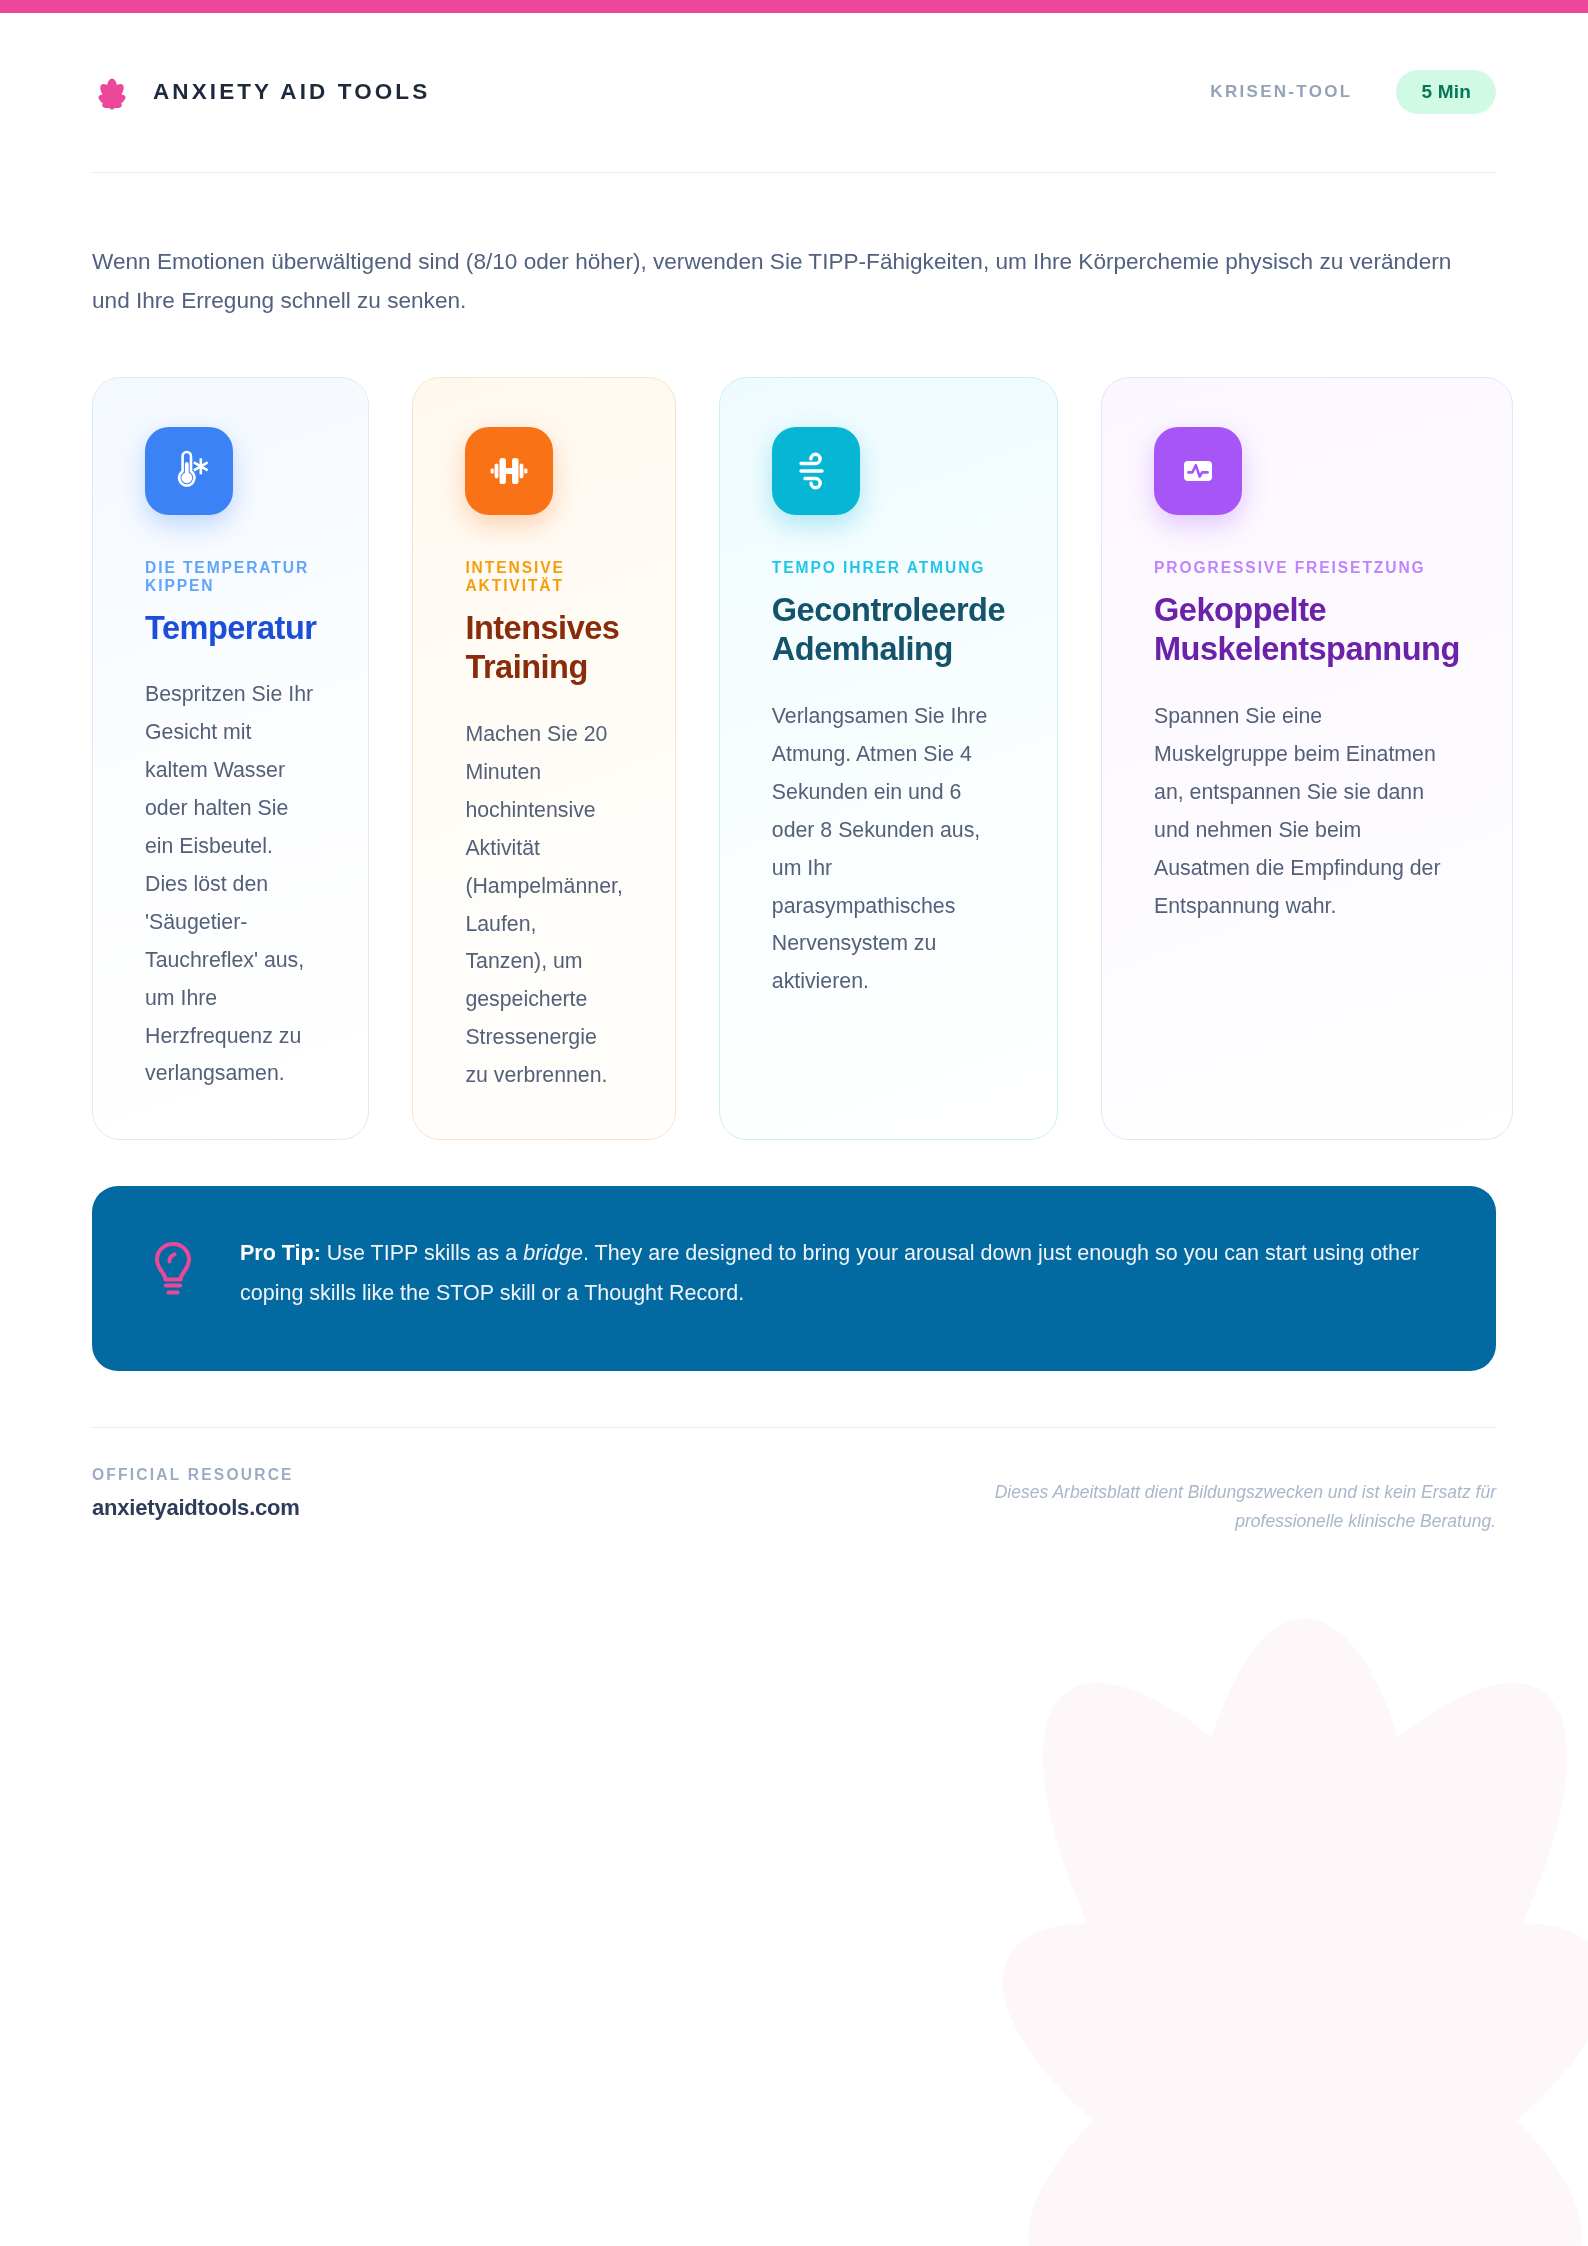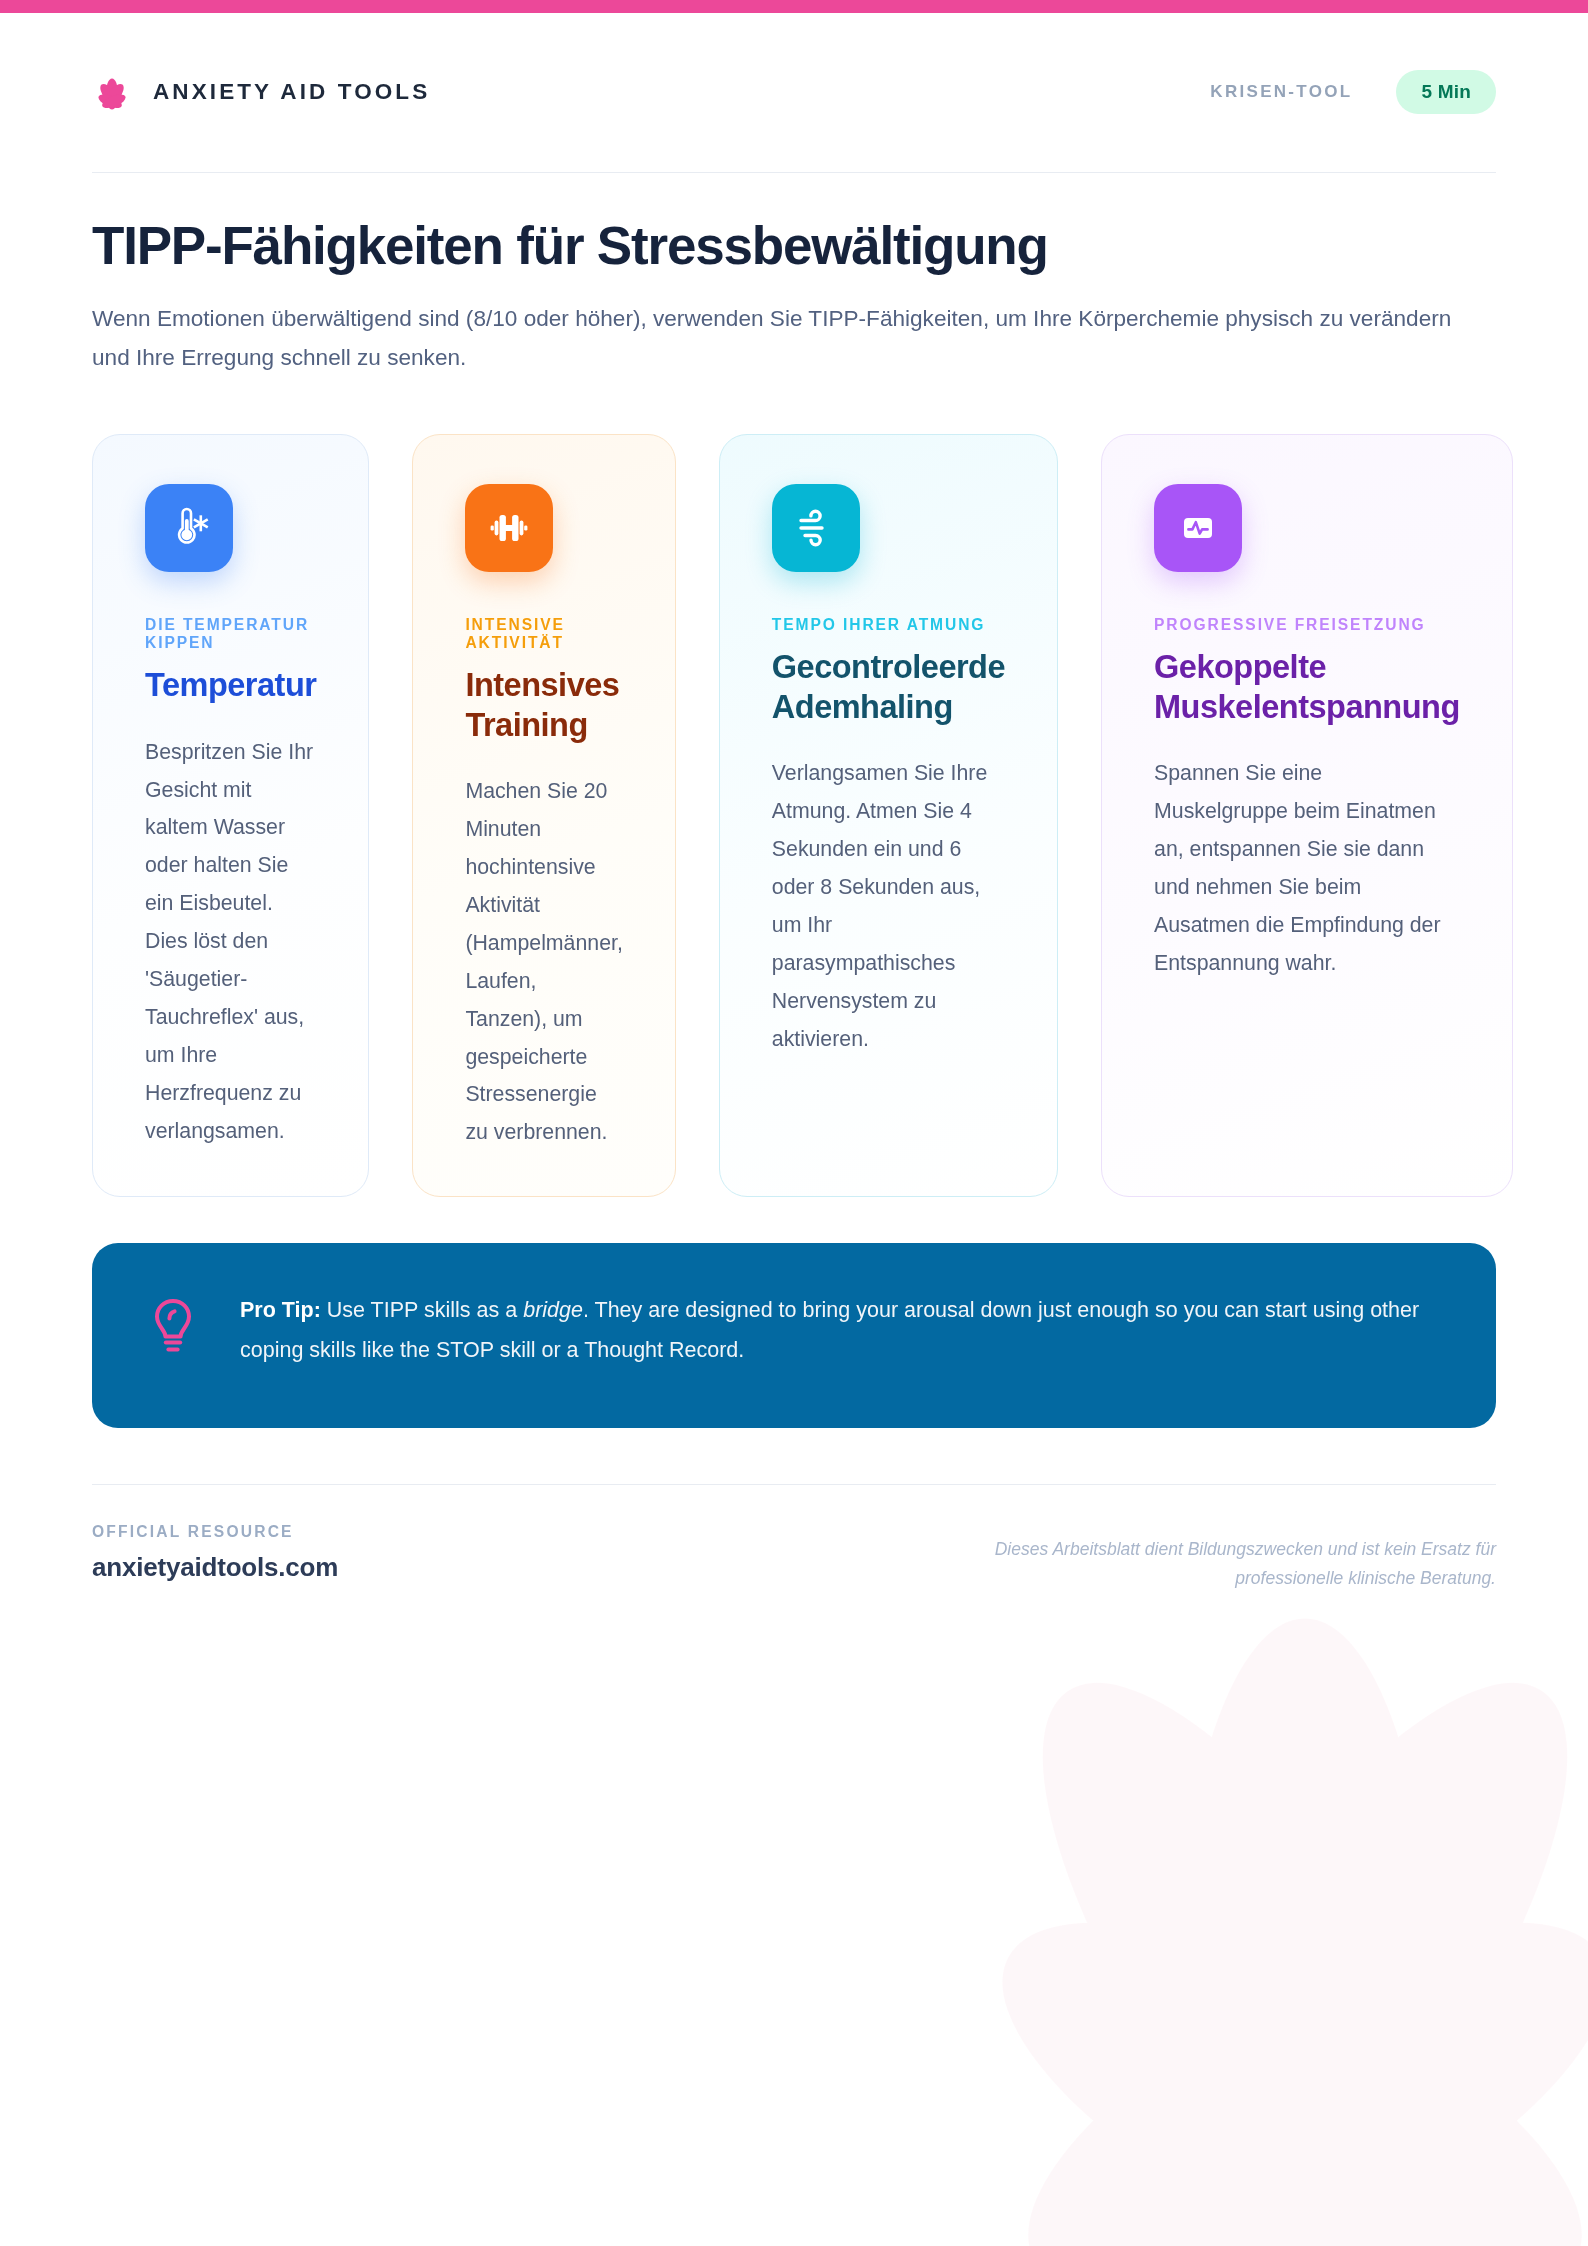--- a/index.html
+++ b/index.html
@@ -224,21 +224,21 @@
     padding-top: 38px;
   }
   .footer-left .f-kicker {
     font-size: 15.6px;
     font-weight: bold;
     letter-spacing: 2.2px;
     color: #9bacc4;
     margin-bottom: 11px;
   }
   .footer-left .f-site {
-    font-size: 26px;
+    font-size: 22px;
     font-weight: bold;
     color: #2d3c58;
     letter-spacing: -0.2px;
   }
   .footer-right {
     text-align: right;
     font-size: 17.5px;
     line-height: 1.65;
     font-style: italic;
     color: #a9b6cb;
@@ -280,21 +280,20 @@
       </div>
       <div class="header-right">
         <div class="tool-kicker">KRISEN-TOOL</div>
         <div class="time-badge">5 Min</div>
       </div>
     </div>
 
     <div class="header-rule"></div>
 
     <div class="title-block">
-      <h1 class="page-title">TIPP-Fähigkeiten für Stressbewältigung</h1>
       <p class="page-subtitle">Wenn Emotionen überwältigend sind (8/10 oder höher), verwenden Sie TIPP-Fähigkeiten, um Ihre Körperchemie physisch zu verändern und Ihre Erregung schnell zu senken.</p>
     </div>
 
     <div class="cards">
 
       <div class="card c-blue">
         <div class="icon-tile tile-blue">
           <svg width="46" height="46" viewBox="0 0 46 46">
             <g fill="#ffffff">
               <path d="M16.6 8.2c0-2.3 1.9-4.2 4.2-4.2s4.2 1.9 4.2 4.2v15.1a7.7 7.7 0 1 1-8.4 0V8.2z" fill="none" stroke="#ffffff" stroke-width="2.6" stroke-linejoin="round"></path>

